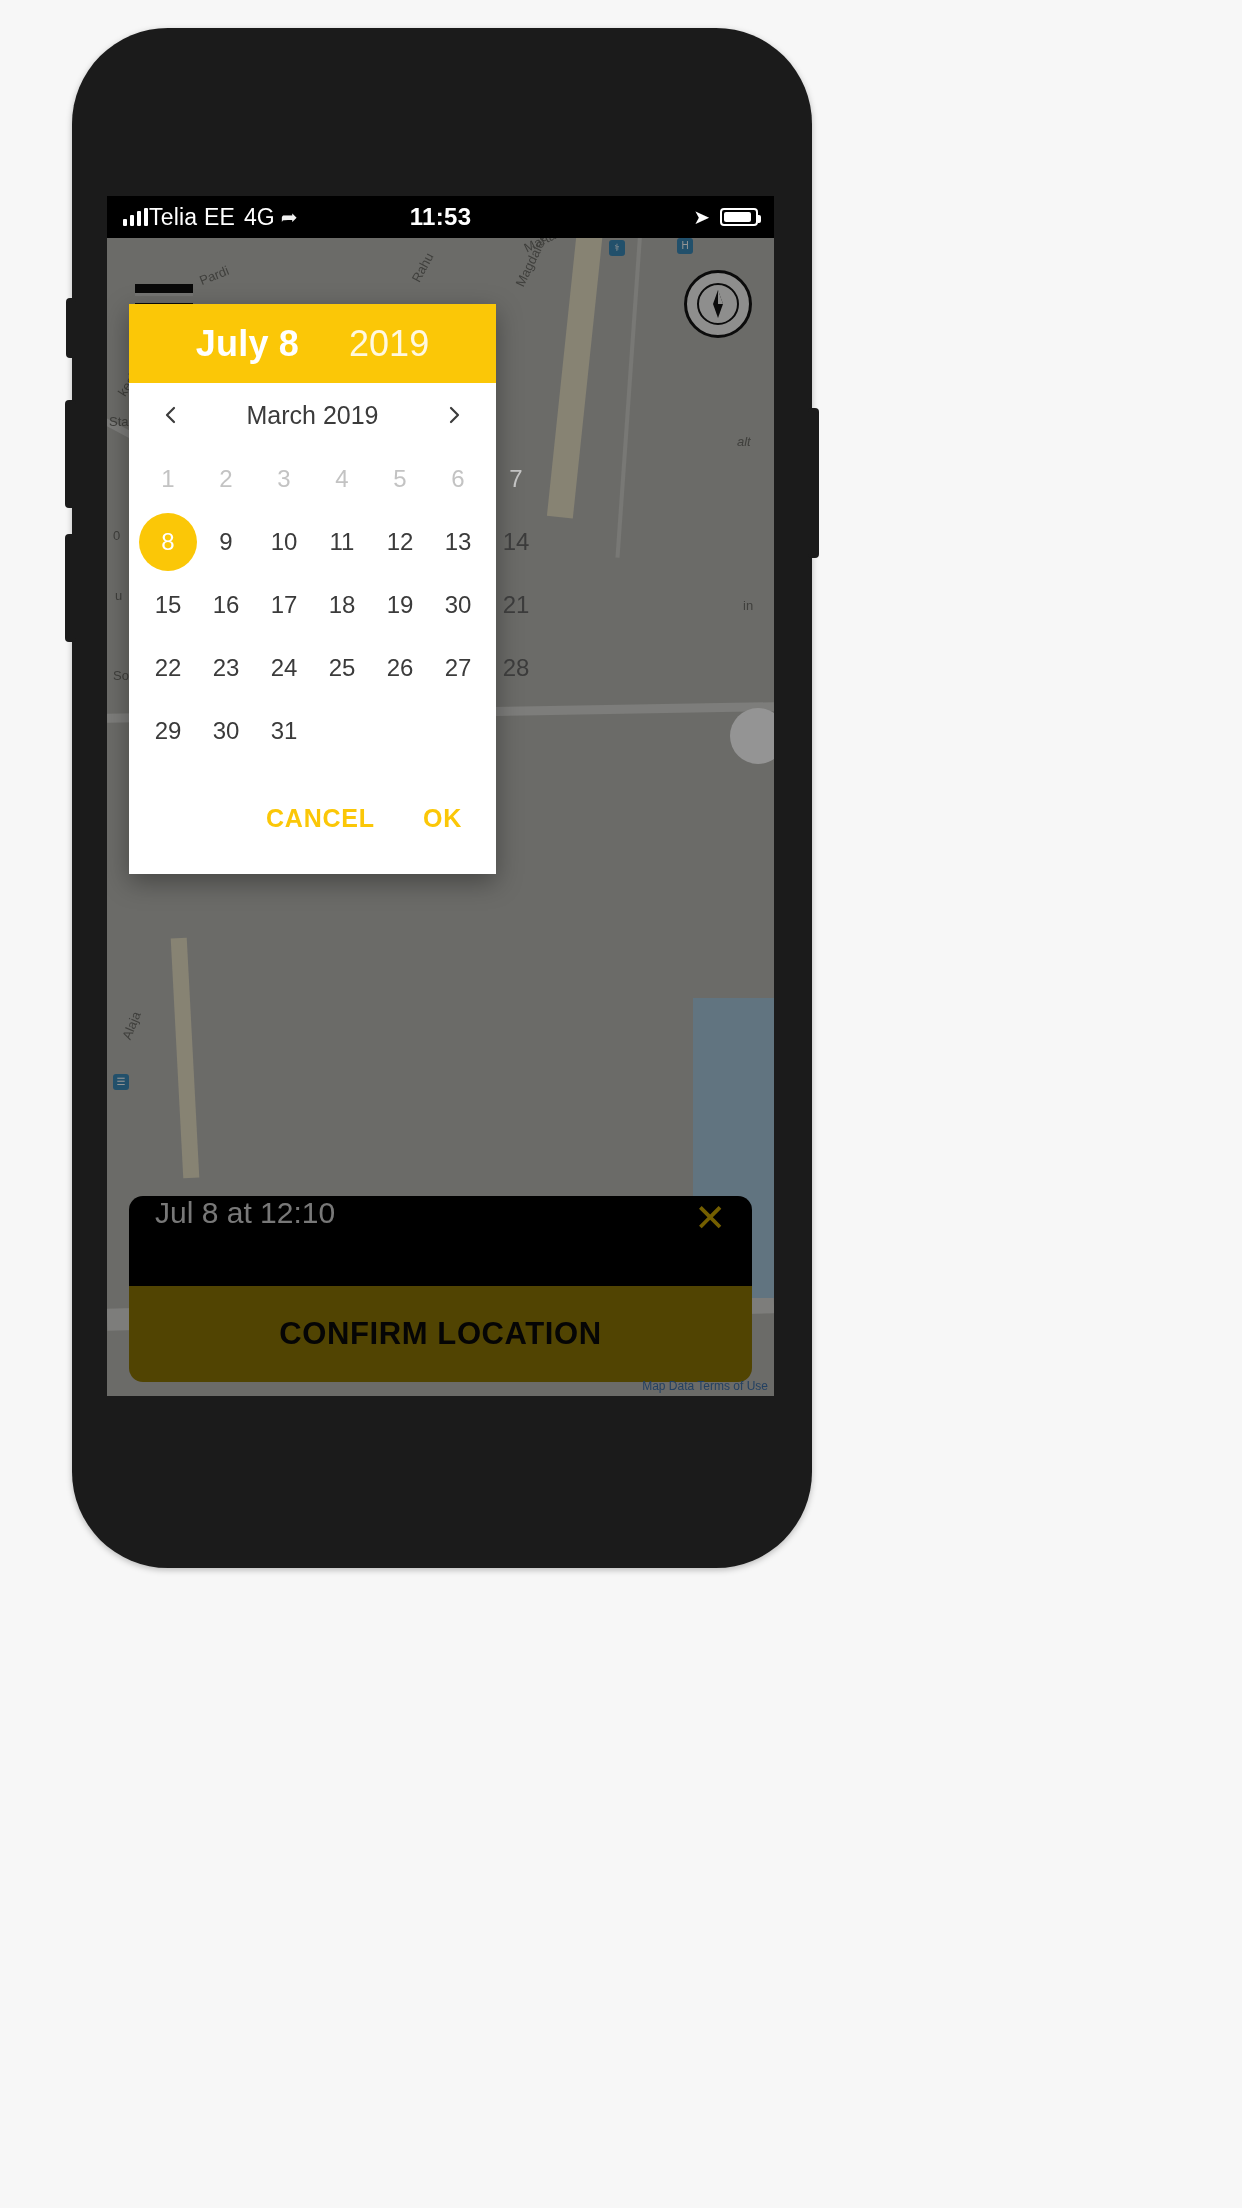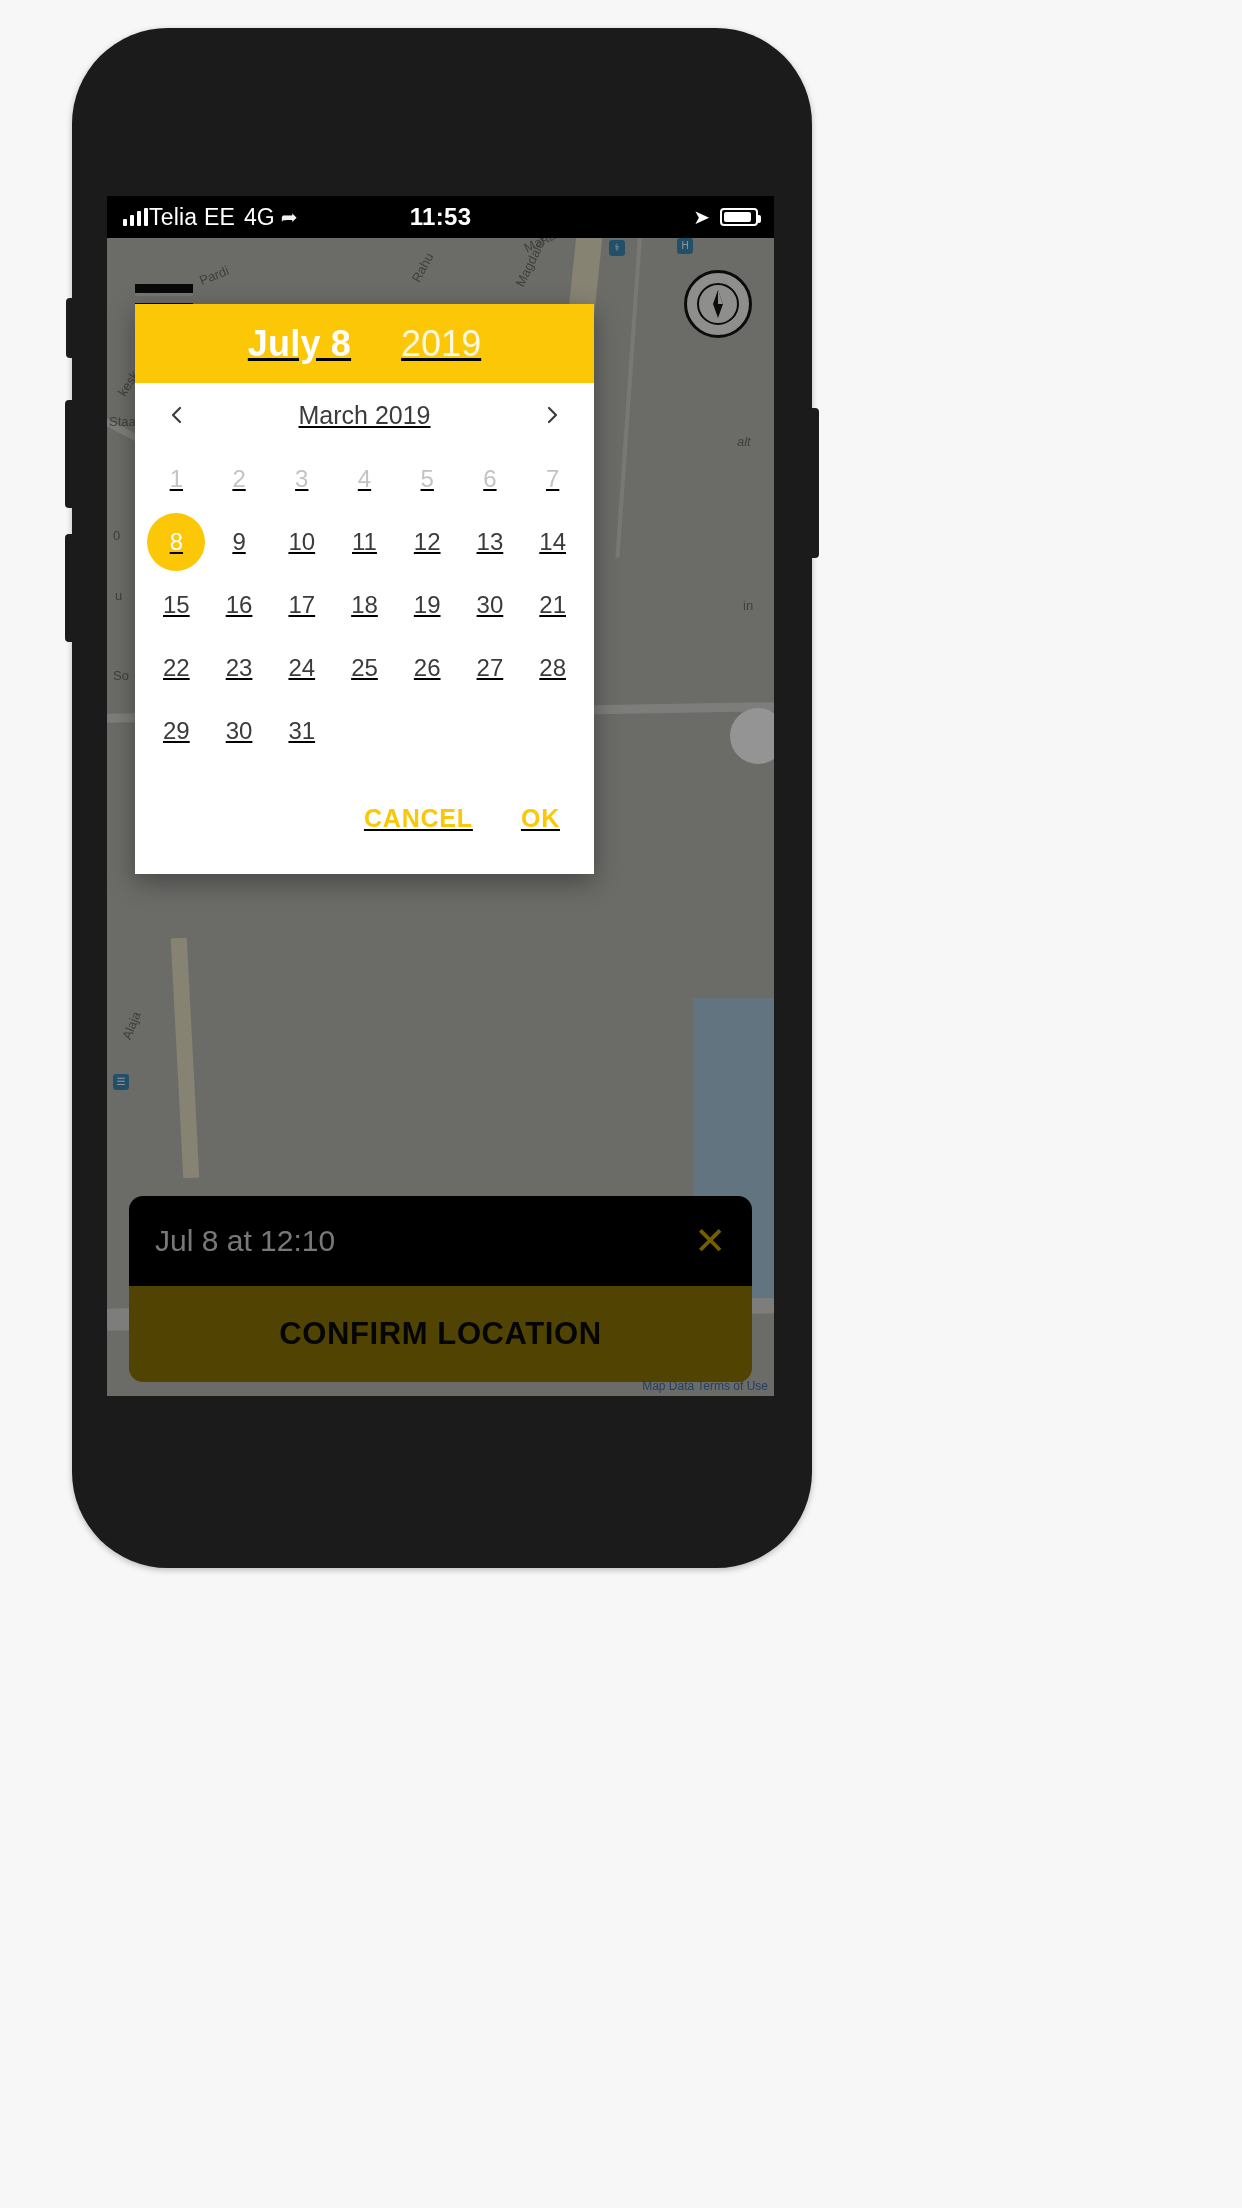--- a/index.html
+++ b/index.html
@@ -110,21 +110,21 @@
   }
   #compass-button svg { width: 44px; height: 44px; }
 
   
   #bottom-sheet {
     position: absolute; left: 22px; right: 22px; bottom: 14px;
     border-radius: 14px; overflow: hidden;
   }
   #time-row {
     background: #000; height: 90px;
-    display: flex; align-items: center; justify-content: space-between;
+    display: flex; align-items: flex-start; justify-content: space-between;
     padding: 0 26px;
   }
   #time-row-text { color: #cfcfcf; font-size: 30px; }
   #time-row-close { color: #c9a400; font-size: 38px; font-weight: 300; cursor: pointer; }
   #confirm-location-button {
     background: #8c7505; height: 96px;
     display: flex; align-items: center; justify-content: center;
     color: #0a0a0a; font-size: 31px; font-weight: 700; letter-spacing: .6px;
     cursor: pointer;
   }
@@ -136,24 +136,23 @@
     background: #fff;
   }
 
   
   #scrim {
     position: absolute; left: 0; top: 42px;
     width: 667px; height: 1158px;
     background: rgba(0,0,0,.42);
   }
   #date-picker-dialog {
-    position: absolute; left: 28px; top: 108px;
-    width: 459px; background: #fff;
+    position: absolute; left: 22px; top: 108px;
+    width: 367px; background: #fff;
     box-shadow: 0 8px 24px rgba(0,0,0,.35);
-    text-decoration: underline;
   }
   #dialog-header {
     background: #fbc707; height: 79px;
     display: flex; align-items: center; justify-content: center; gap: 50px;
     padding: 0 24px;
   }
   #header-date { color: #fff; font-size: 36px; font-weight: 700; letter-spacing: .2px; }
   #header-year { color: rgba(255,255,255,.88); font-size: 36px; font-weight: 400; }
 
   #month-nav {

